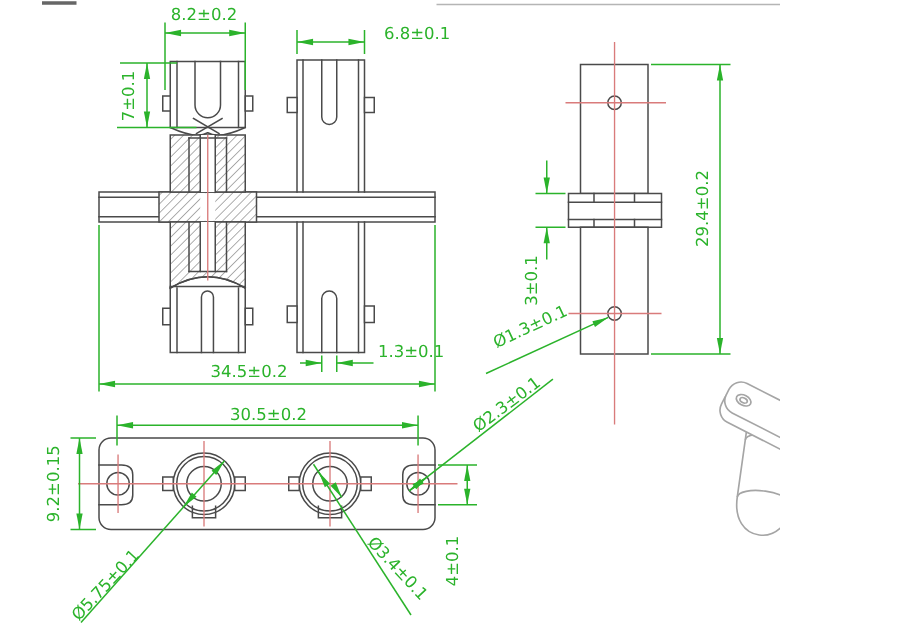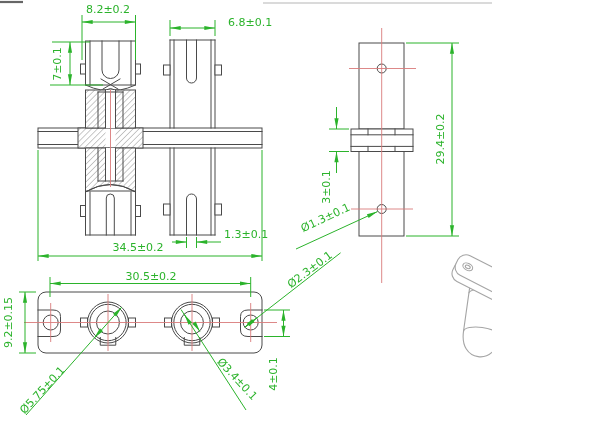--- a/index.html
+++ b/index.html
@@ -1,16 +1,16 @@
 <!DOCTYPE html>
 <html><head>
 <meta charset="utf-8">
 <style>
   html,body{margin:0;padding:0;background:#ffffff;}
-  #page{width:492px;height:427px;position:relative;background:#fff;overflow:hidden;}
+  #page{width:492px;height:427px;position:relative;background:#fff;overflow:hidden;margin-left:28px;}
   svg{display:block;}
   text{font-family:"DejaVu Sans",sans-serif;}
   .ol{stroke:#4a4a4a;stroke-width:1;fill:none;stroke-linecap:square;}
   .olf{stroke:#4a4a4a;stroke-width:1;fill:#ffffff;}
   .hat{stroke:#4a4a4a;stroke-width:1;fill:url(#hatch);}
   .wf{fill:#ffffff;stroke:none;}
   .dim{stroke:#2bb32b;stroke-width:1;fill:none;}
   .dimtext{fill:#2bb32b;font-size:11px;}
   .cl{stroke:#d97b7b;stroke-width:0.9;fill:none;}
   .iso{stroke:#a5a5a5;stroke-width:1.1;fill:#ffffff;}

